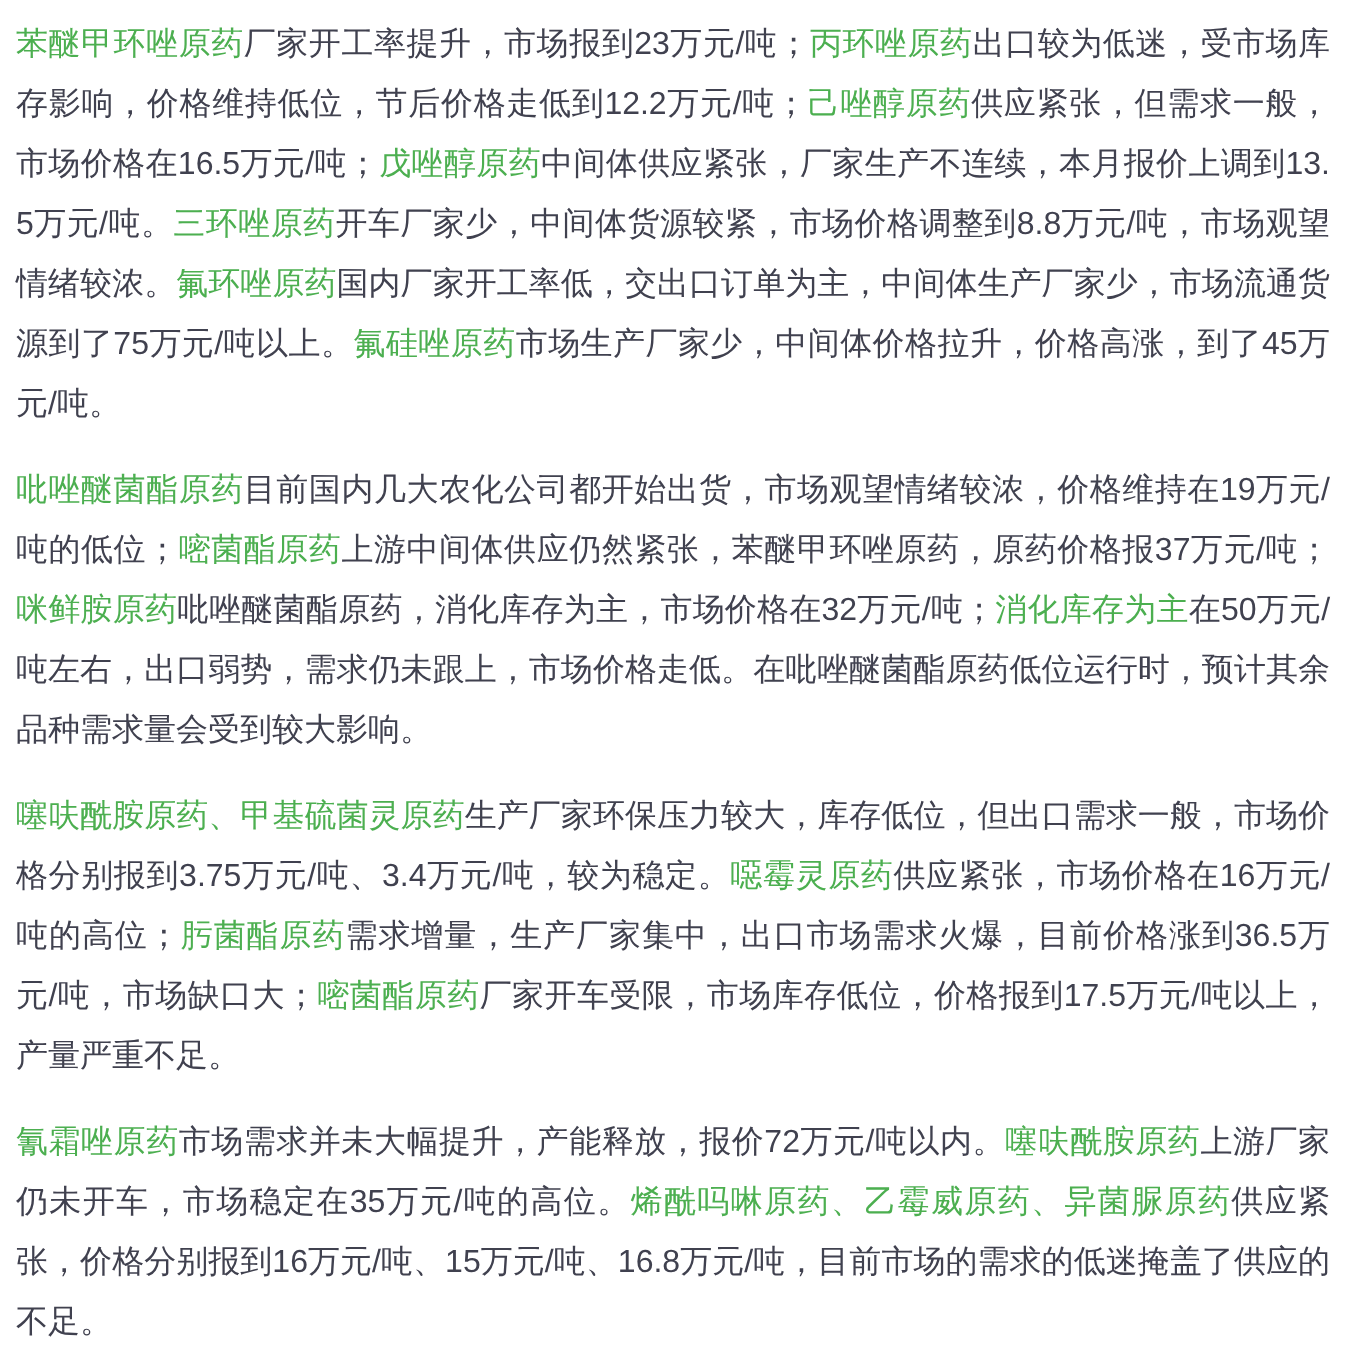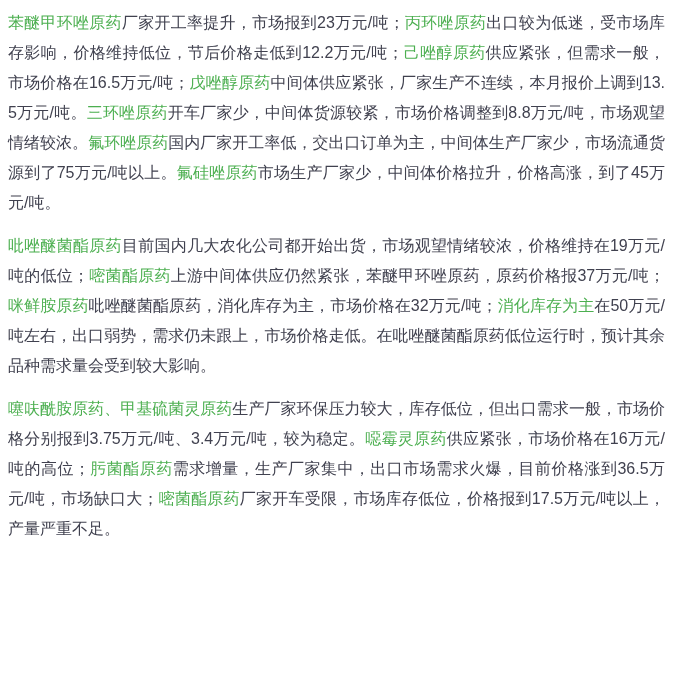--- a/index.html
+++ b/index.html
@@ -34,13 +34,14 @@
     margin-top: 35px;
   }
 </style>
 </head>
 <body>
 
 <div class="article" id="article">
     <p><span class="hl">苯醚甲环唑原药</span><span>厂家开工率提升，市场报到23万元/吨；</span><span class="hl">丙环唑原药</span><span>出口较为低迷，受市场库存影响，价格维持低位，节后价格走低到12.2万元/吨；</span><span class="hl">己唑醇原药</span><span>供应紧张，但需求一般，市场价格在16.5万元/吨；</span><span class="hl">戊唑醇原药</span><span>中间体供应紧张，厂家生产不连续，本月报价上调到13.5万元/吨。</span><span class="hl">三环唑原药</span><span>开车厂家少，中间体货源较紧，市场价格调整到8.8万元/吨，市场观望情绪较浓。</span><span class="hl">氟环唑原药</span><span>国内厂家开工率低，交出口订单为主，中间体生产厂家少，市场流通货源到了75万元/吨以上。</span><span class="hl">氟硅唑原药</span><span>市场生产厂家少，中间体价格拉升，价格高涨，到了45万元/吨。</span></p>
     <p><span class="hl">吡唑醚菌酯原药</span><span>目前国内几大农化公司都开始出货，市场观望情绪较浓，价格维持在19万元/吨的低位；</span><span class="hl">嘧菌酯原药</span><span>上游中间体供应仍然紧张，苯醚甲环唑原药，原药价格报37万元/吨；</span><span class="hl">咪鲜胺原药</span><span>吡唑醚菌酯原药，消化库存为主，市场价格在32万元/吨；</span><span class="hl">消化库存为主</span><span>在50万元/吨左右，出口弱势，需求仍未跟上，市场价格走低。在吡唑醚菌酯原药低位运行时，预计其余品种需求量会受到较大影响。</span></p>
     <p><span class="hl">噻呋酰胺原药、甲基硫菌灵原药</span><span>生产厂家环保压力较大，库存低位，但出口需求一般，市场价格分别报到3.75万元/吨、3.4万元/吨，较为稳定。</span><span class="hl">噁霉灵原药</span><span>供应紧张，市场价格在16万元/吨的高位；</span><span class="hl">肟菌酯原药</span><span>需求增量，生产厂家集中，出口市场需求火爆，目前价格涨到36.5万元/吨，市场缺口大；</span><span class="hl">嘧菌酯原药</span><span>厂家开车受限，市场库存低位，价格报到17.5万元/吨以上，产量严重不足。</span></p>
+    <p><span class="hl">氰霜唑原药</span><span>市场需求并未大幅提升，产能释放，报价72万元/吨以内。</span><span class="hl">噻呋酰胺原药</span><span>上游厂家仍未开车，市场稳定在35万元/吨的高位。</span><span class="hl">烯酰吗啉原药、乙霉威原药、异菌脲原药</span><span>供应紧张，价格分别报到16万元/吨、15万元/吨、16.8万元/吨，目前市场的需求的低迷掩盖了供应的不足。</span></p>
   </div>
 
 </body></html>

